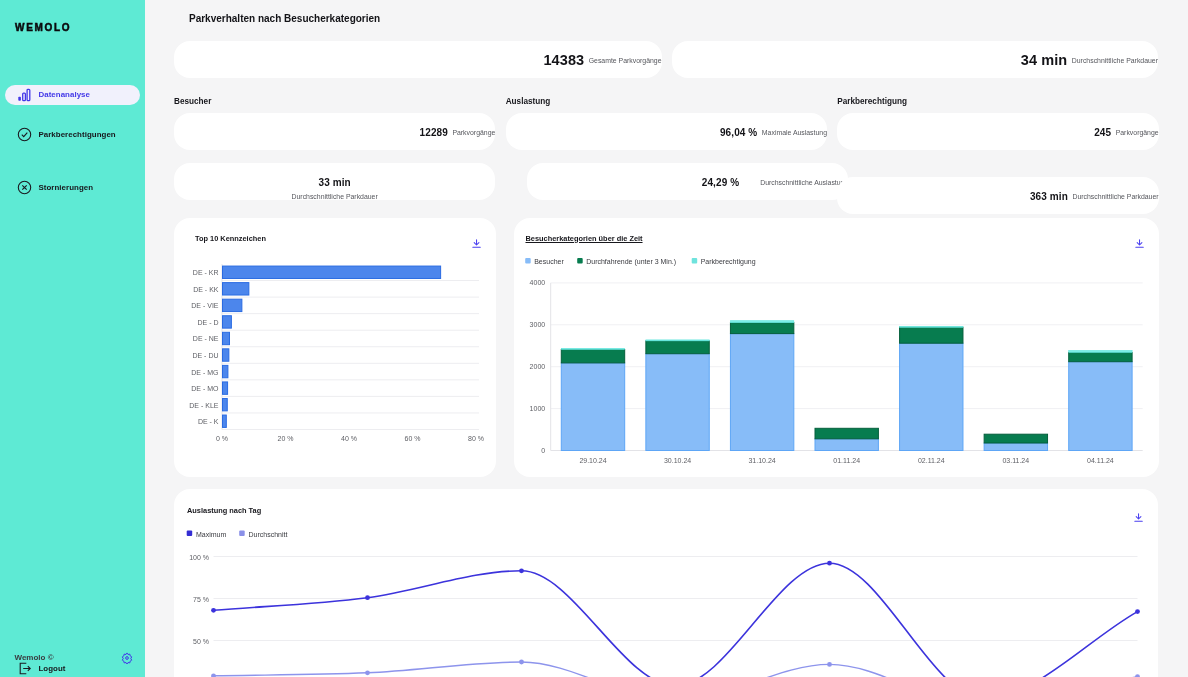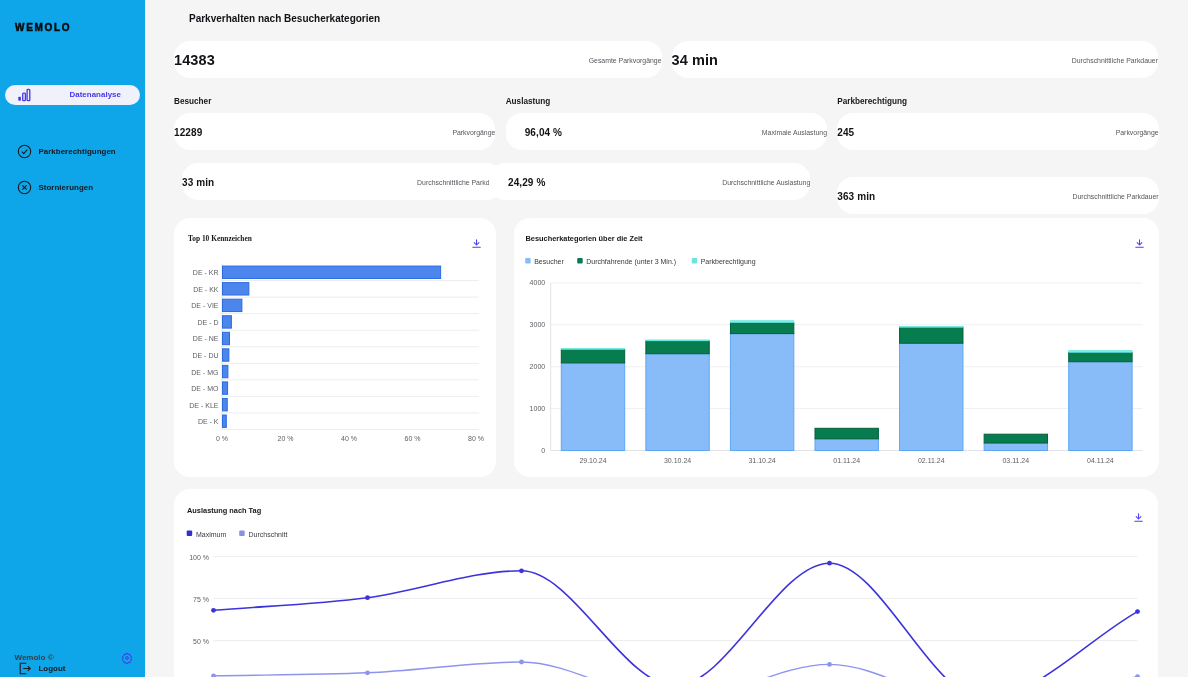--- a/index.html
+++ b/index.html
@@ -1,26 +1,26 @@
 <!DOCTYPE html>
 <html><head>
 <meta charset="utf-8">
 <style>
   * { margin:0; padding:0; box-sizing:border-box; }
   html,body { width:1188px; height:677px; overflow:hidden; }
   body { font-family:"Liberation Sans", sans-serif; background:#f5f5f6; position:relative; }
-  #side { position:absolute; left:0; top:0; width:145px; height:677px; background:#0ea5e9; }
+  #side { position:absolute; left:0; top:0; width:145px; height:677px; background:#5eead4; }
   .logo { position:absolute; left:15px; top:21.5px; font-size:10px; font-weight:bold; letter-spacing:1.7px; color:#0b0b0e; -webkit-text-stroke:0.5px #0b0b0e; }
   .navitem { position:absolute; left:4.5px; width:135.5px; height:20.5px; border-radius:11px; display:flex; align-items:center; }
   .navitem svg { position:absolute; left:12.5px; }
   .navitem span { position:absolute; left:34px; font-size:7.9px; font-weight:bold; color:#17171c; letter-spacing:0.05px; }
   .active { background:#f1f1fc; }
-  .active span { color:#4338e8;margin-left:31px; }
+  .active span { color:#4338e8; }
   .card { position:absolute; background:#fff; border-radius:16px; }
-  .stat { display:flex; align-items:center; justify-content:space-between; gap:4.5px; padding-top:1.5px; }
+  .stat { display:flex; align-items:center; justify-content:flex-end; gap:4.5px; padding-top:1.5px; }
   .stat b { font-size:14.5px; color:#131317; letter-spacing:0.1px; }
   .stat.sm b { font-size:10px; }
   .stat span { font-size:6.9px; color:#55565c; padding-top:1px; }
   .h1 { position:absolute; left:174px; top:12.5px; font-size:10px; font-weight:bold; color:#131317;padding-left:15px; }
   .glabel { position:absolute; top:96.5px; font-size:8.2px; font-weight:bold; color:#17171c; }
   .ctitle { position:absolute; font-size:7.4px; font-weight:bold; color:#17171c; }
   .dl { position:absolute; width:10px; height:10px; }
   svg.chart { position:absolute; left:0; top:0; }
   text { font-family:"Liberation Sans", sans-serif; }
 </style>
@@ -29,21 +29,21 @@
 <div id="side">
   <div class="logo">WEMOLO</div>
   <div class="navitem active" style="top:84.5px;">
     <svg width="14" height="14" viewBox="0 0 14 14" fill="none" stroke="#4338e8" stroke-width="1.3">
       <rect x="1.3" y="8.8" width="2.6" height="3.9" rx="0.8" fill="#4338e8" stroke="none"></rect>
       <rect x="5.7" y="5.2" width="2.7" height="7.5" rx="0.9"></rect>
       <rect x="10.1" y="1.3" width="2.7" height="11.4" rx="0.9"></rect>
     </svg>
     <span>Datenanalyse</span>
   </div>
-  <div class="navitem" style="top:141px;">
+  <div class="navitem" style="top:124px;">
     <svg width="15" height="15" viewBox="0 0 15 15" fill="none" stroke="#1a1a20" stroke-width="1.1">
       <circle cx="7.5" cy="7.5" r="6.2"></circle>
       <path d="M4.8,7.7 L6.7,9.6 L10.3,5.6"></path>
     </svg>
     <span>Parkberechtigungen</span>
   </div>
   <div class="navitem" style="top:177px;text-align:center;">
     <svg width="15" height="15" viewBox="0 0 15 15" fill="none" stroke="#1a1a20" stroke-width="1.1">
       <circle cx="7.5" cy="7.5" r="6.2"></circle>
       <path d="M5.3,5.3 L9.7,9.7 M9.7,5.3 L5.3,9.7"></path>
@@ -84,35 +84,35 @@
   </div>
 <div class="card stat sm" style="left:505.7px; top:113px; width:321.3px; height:37px; padding-left:19px;">
     <b>96,04 %</b>
     <span>Maximale Auslastung</span>
   </div>
 <div class="card stat sm" style="left:837.3px; top:113px; width:321.3px; height:37px;">
     <b>245</b>
     <span>Parkvorgänge</span>
   </div>
 
-<div class="card stat sm" style="left:182px; top:163px; width:321.3px; height:37px;">
+<div class="card stat sm" style="left:174px; top:163px; width:321.3px; height:37px;flex-direction:column;">
     <b>33 min</b>
     <span>Durchschnittliche Parkdauer</span>
   </div>
-<div class="card stat sm" style="left:489px; top:163px; width:321.3px; height:37px; padding-left:19px;gap:21px;">
+<div class="card stat sm" style="left:527px; top:163px; width:321.3px; height:37px; padding-left:19px;gap:21px;">
     <b>24,29 %</b>
     <span>Durchschnittliche Auslastung</span>
   </div>
 <div class="card stat sm" style="left:837.3px; top:177px; width:321.3px; height:37px;">
     <b>363 min</b>
     <span>Durchschnittliche Parkdauer</span>
   </div>
 
 <div class="card" style="left:174px; top:218px; width:322.3px; height:259px;">
-  <div class="ctitle" style="left:14px; top:15.5px;font-family:Liberation Serif, serif;">Top 10 Kennzeichen</div>
+  <div class="ctitle" style="left:21px; top:15.5px;">Top 10 Kennzeichen</div>
   <svg class="dl" style="right:14px; top:21px;" viewBox="0 0 11 11" fill="none" stroke="#4a3ff0" stroke-width="1.15" stroke-linecap="round" stroke-linejoin="round">
     <path d="M5,0.9 V6.3 M2.4,4 L5,6.6 L7.6,4 M0.9,9.1 H9.1"></path>
   </svg>
   <svg class="chart" width="322" height="259" id="top10">
 <line x1="48.0" y1="62.55" x2="305.0" y2="62.55" stroke="#ededf0" stroke-width="1"></line>
 <line x1="48.0" y1="79.10" x2="305.0" y2="79.10" stroke="#ededf0" stroke-width="1"></line>
 <line x1="48.0" y1="95.65" x2="305.0" y2="95.65" stroke="#ededf0" stroke-width="1"></line>
 <line x1="48.0" y1="112.20" x2="305.0" y2="112.20" stroke="#ededf0" stroke-width="1"></line>
 <line x1="48.0" y1="128.75" x2="305.0" y2="128.75" stroke="#ededf0" stroke-width="1"></line>
 <line x1="48.0" y1="145.30" x2="305.0" y2="145.30" stroke="#ededf0" stroke-width="1"></line>
@@ -143,21 +143,21 @@
 <text x="44.5" y="206.23" font-size="7" fill="#5f6066" text-anchor="end">DE - K</text>
 <text x="48.0" y="223" font-size="7" fill="#5f6066" text-anchor="middle">0 %</text>
 <text x="111.5" y="223" font-size="7" fill="#5f6066" text-anchor="middle">20 %</text>
 <text x="175.0" y="223" font-size="7" fill="#5f6066" text-anchor="middle">40 %</text>
 <text x="238.5" y="223" font-size="7" fill="#5f6066" text-anchor="middle">60 %</text>
 <text x="302.0" y="223" font-size="7" fill="#5f6066" text-anchor="middle">80 %</text>
 </svg>
 </div>
 
 <div class="card" style="left:514.3px; top:218px; width:644.7px; height:259px;">
-  <div class="ctitle" style="left:11.2px; top:15.5px;">Besucherkategorien über die Zeit</div>
+  <div class="ctitle" style="left:11.2px; top:15.5px;text-decoration:underline;">Besucherkategorien über die Zeit</div>
   <svg class="dl" style="right:14px; top:21px;" viewBox="0 0 11 11" fill="none" stroke="#4a3ff0" stroke-width="1.15" stroke-linecap="round" stroke-linejoin="round">
     <path d="M5,0.9 V6.3 M2.4,4 L5,6.6 L7.6,4 M0.9,9.1 H9.1"></path>
   </svg>
   <svg class="chart" width="644" height="259" id="bars">
 <line x1="36.7" y1="232.50" x2="628.7" y2="232.50" stroke="#e3e3e7" stroke-width="1"></line>
 <text x="31.200000000000003" y="235.00" font-size="7" fill="#5f6066" text-anchor="end">0</text>
 <line x1="36.7" y1="190.60" x2="628.7" y2="190.60" stroke="#f0f0f3" stroke-width="1"></line>
 <text x="31.200000000000003" y="193.10" font-size="7" fill="#5f6066" text-anchor="end">1000</text>
 <line x1="36.7" y1="148.70" x2="628.7" y2="148.70" stroke="#f0f0f3" stroke-width="1"></line>
 <text x="31.200000000000003" y="151.20" font-size="7" fill="#5f6066" text-anchor="end">2000</text>

